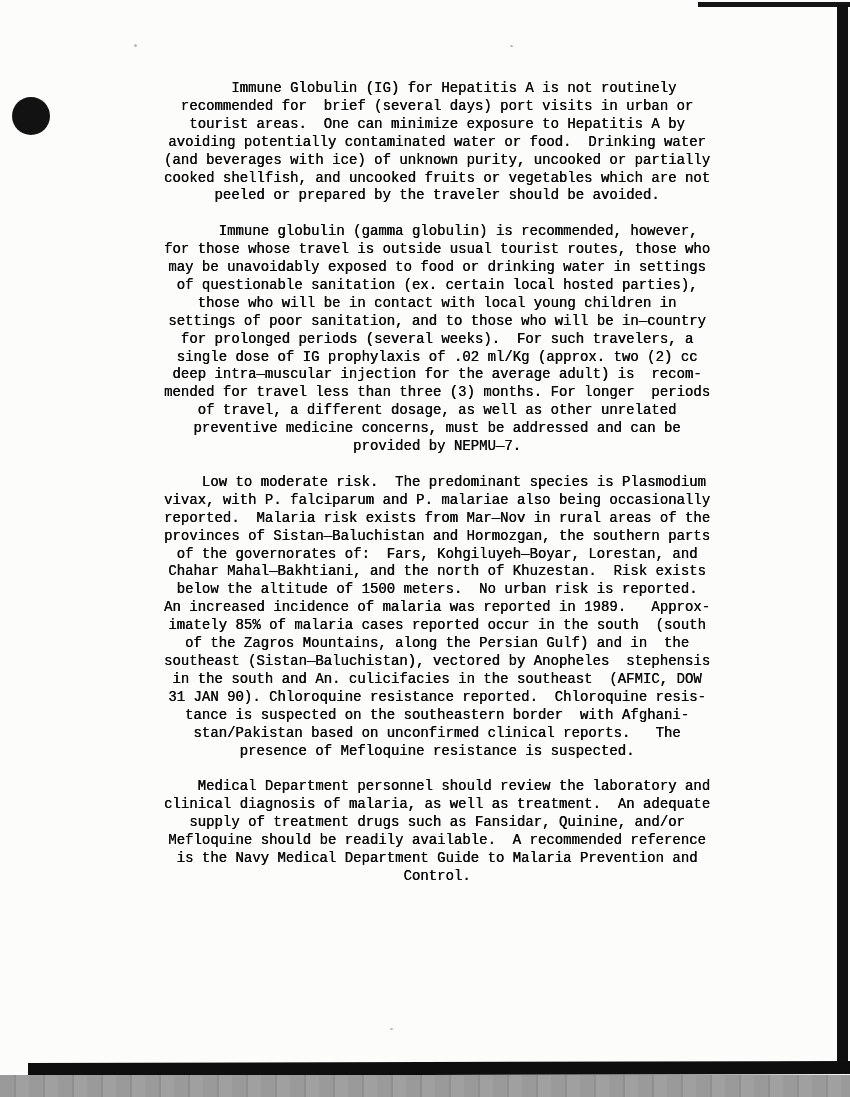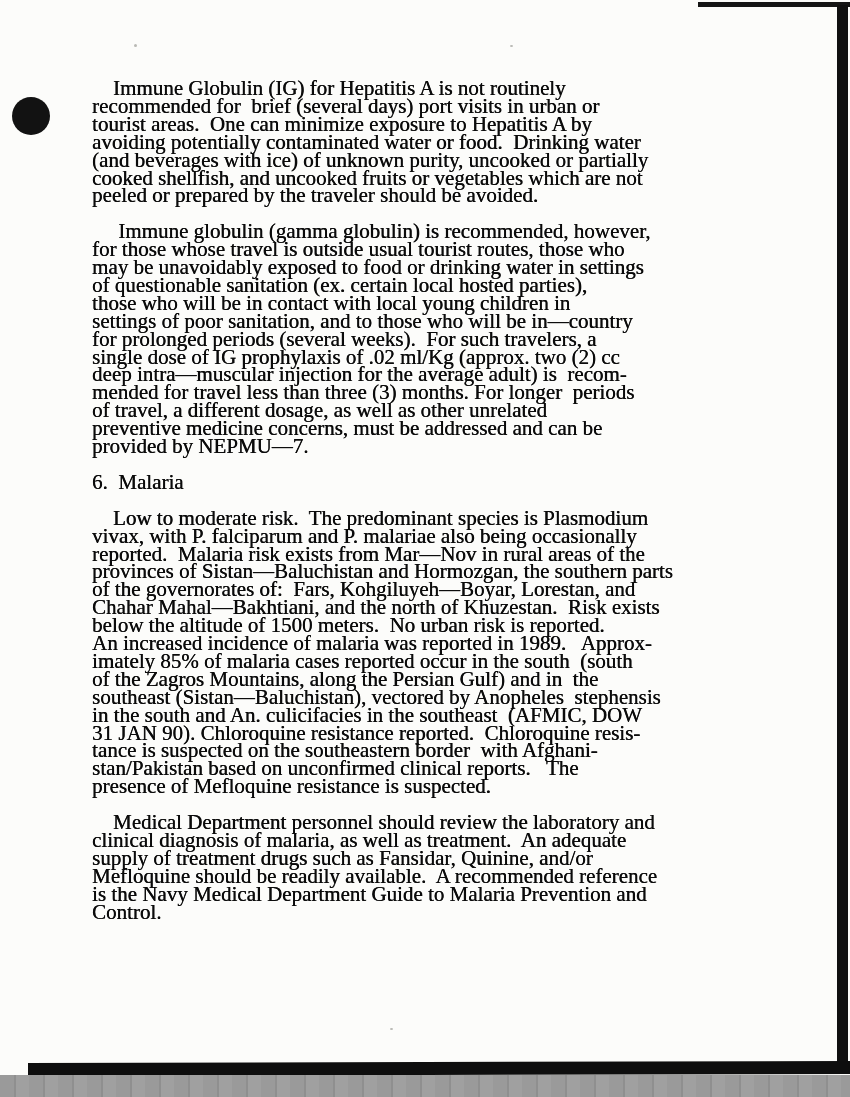--- a/index.html
+++ b/index.html
@@ -20,26 +20,27 @@
   }
   
   .content {
     position: absolute;
     left: 92px;
     top: 80px;
     width: 690px;
   }
   .content pre {
     margin: 0 0 17.9px 0;
-    font-family: Liberation Serif, serif;
-    font-size: 21px;
+    font-family: Liberation Mono, monospace;
+    font-size: 14px;
     line-height: 17.9px;
     color: #0b0b0b;
     white-space: pre;
     text-shadow: 0.35px 0 0 currentColor; 
+    text-align: center;
   }
   
   .hole-punch {
     position: absolute;
     left: 12px;
     top: 97px;
     width: 38px;
     height: 38px;
     border-radius: 50%;
     background: #121212;
@@ -120,21 +121,20 @@
 those who will be in contact with local young children in
 settings of poor sanitation, and to those who will be in—country
 for prolonged periods (several weeks).  For such travelers, a
 single dose of IG prophylaxis of .02 ml/Kg (approx. two (2) cc
 deep intra—muscular injection for the average adult) is  recom-
 mended for travel less than three (3) months. For longer  periods
 of travel, a different dosage, as well as other unrelated
 preventive medicine concerns, must be addressed and can be
 provided by NEPMU—7.</pre>
 
-    <pre>6.  Malaria</pre>
 
     <pre>    Low to moderate risk.  The predominant species is Plasmodium
 vivax, with P. falciparum and P. malariae also being occasionally
 reported.  Malaria risk exists from Mar—Nov in rural areas of the
 provinces of Sistan—Baluchistan and Hormozgan, the southern parts
 of the governorates of:  Fars, Kohgiluyeh—Boyar, Lorestan, and
 Chahar Mahal—Bakhtiani, and the north of Khuzestan.  Risk exists
 below the altitude of 1500 meters.  No urban risk is reported.
 An increased incidence of malaria was reported in 1989.   Approx-
 imately 85% of malaria cases reported occur in the south  (south

